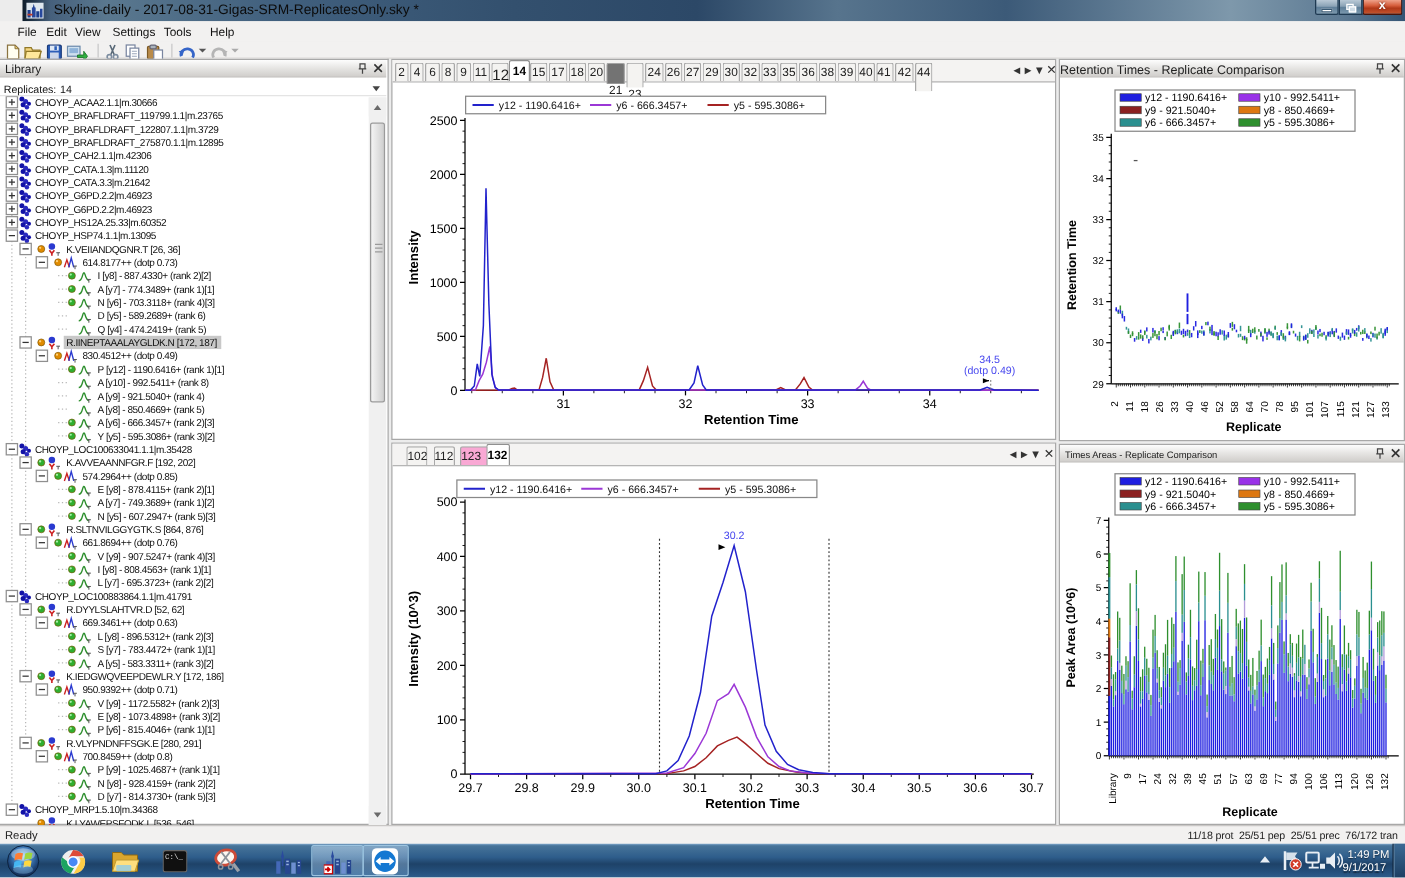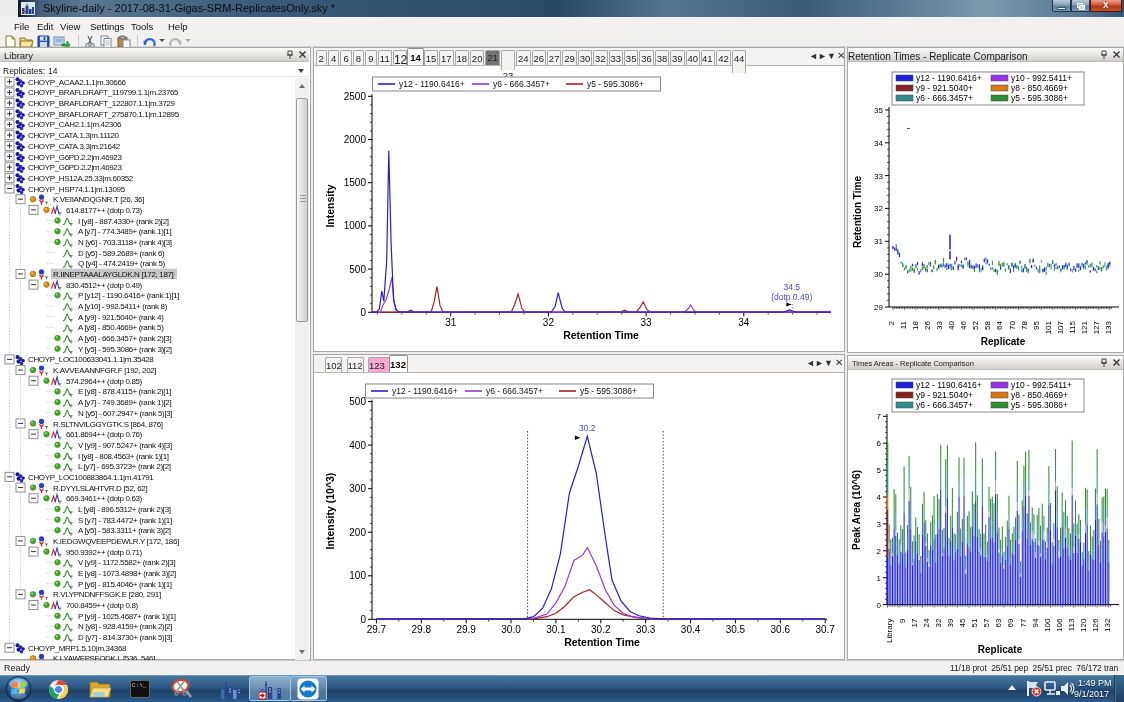--- a/index.html
+++ b/index.html
@@ -624,21 +624,21 @@
       <div class="abs" style="left:26.3px;top:2px;width:11.5px;height:15px;background:#f4f3f1;border:1px solid #a8a8a8;border-bottom:none;border-radius:2px 2px 0 0;text-align:center;font-size:9.5px;padding-top:1.5px;color:#222">6</div>
       <div class="abs" style="left:38.7px;top:2px;width:11.5px;height:15px;background:#f4f3f1;border:1px solid #a8a8a8;border-bottom:none;border-radius:2px 2px 0 0;text-align:center;font-size:9.5px;padding-top:1.5px;color:#222">8</div>
       <div class="abs" style="left:51.1px;top:2px;width:11.5px;height:15px;background:#f4f3f1;border:1px solid #a8a8a8;border-bottom:none;border-radius:2px 2px 0 0;text-align:center;font-size:9.5px;padding-top:1.5px;color:#222">9</div>
       <div class="abs" style="left:63.5px;top:2px;width:14.5px;height:15px;background:#f4f3f1;border:1px solid #a8a8a8;border-bottom:none;border-radius:2px 2px 0 0;text-align:center;font-size:9.5px;padding-top:1.5px;color:#222">11</div>
       <div class="abs" style="left:78.9px;top:2px;width:14.5px;height:15px;background:#f4f3f1;border:1px solid #a8a8a8;border-bottom:none;border-radius:2px 2px 0 0;text-align:center;font-size:12px;padding-top:1.5px;color:#222">12</div>
       <div class="abs" style="left:93.3px;top:0;width:16.5px;height:17px;background:#fff;border:1px solid #909090;border-bottom:none;border-radius:2px 2px 0 0;text-align:center;font-weight:bold;font-size:9.5px;padding-top:2.5px;z-index:3">14</div>
       <div class="abs" style="left:109.7px;top:2px;width:14.5px;height:15px;background:#f4f3f1;border:1px solid #a8a8a8;border-bottom:none;border-radius:2px 2px 0 0;text-align:center;font-size:9.5px;padding-top:1.5px;color:#222">15</div>
       <div class="abs" style="left:125.1px;top:2px;width:14.5px;height:15px;background:#f4f3f1;border:1px solid #a8a8a8;border-bottom:none;border-radius:2px 2px 0 0;text-align:center;font-size:9.5px;padding-top:1.5px;color:#222">17</div>
       <div class="abs" style="left:140.5px;top:2px;width:14.5px;height:15px;background:#f4f3f1;border:1px solid #a8a8a8;border-bottom:none;border-radius:2px 2px 0 0;text-align:center;font-size:9.5px;padding-top:1.5px;color:#222">18</div>
       <div class="abs" style="left:155.9px;top:2px;width:14.5px;height:15px;background:#f4f3f1;border:1px solid #a8a8a8;border-bottom:none;border-radius:2px 2px 0 0;text-align:center;font-size:9.5px;padding-top:1.5px;color:#222">20</div>
-      <div class="abs" style="left:171.3px;top:2px;width:14.5px;height:15px;background:#737373;border:1px solid #a8a8a8;border-bottom:none;border-radius:2px 2px 0 0;text-align:center;font-size:9.5px;padding-top:1px;color:#222">21</div>
+      <div class="abs" style="left:171.3px;top:2px;width:14.5px;height:15px;background:#737373;border:1px solid #a8a8a8;border-bottom:none;border-radius:2px 2px 0 0;text-align:center;font-size:9.5px;padding-top:16px;color:#222">21</div>
       <div class="abs" style="left:186.7px;top:2px;width:14.5px;height:15px;background:#f4f3f1;border:1px solid #a8a8a8;border-bottom:none;border-radius:2px 2px 0 0;text-align:center;font-size:9.5px;padding-top:19px;color:#222">23</div>
       <div class="abs" style="left:202.1px;top:2px;width:14.5px;height:15px;background:#f4f3f1;border:1px solid #a8a8a8;border-bottom:none;border-radius:2px 2px 0 0;text-align:center;font-size:9.5px;padding-top:1.5px;color:#222">24</div>
       <div class="abs" style="left:217.5px;top:2px;width:14.5px;height:15px;background:#f4f3f1;border:1px solid #a8a8a8;border-bottom:none;border-radius:2px 2px 0 0;text-align:center;font-size:9.5px;padding-top:1.5px;color:#222">26</div>
       <div class="abs" style="left:232.9px;top:2px;width:14.5px;height:15px;background:#f4f3f1;border:1px solid #a8a8a8;border-bottom:none;border-radius:2px 2px 0 0;text-align:center;font-size:9.5px;padding-top:1.5px;color:#222">27</div>
       <div class="abs" style="left:248.3px;top:2px;width:14.5px;height:15px;background:#f4f3f1;border:1px solid #a8a8a8;border-bottom:none;border-radius:2px 2px 0 0;text-align:center;font-size:9.5px;padding-top:1.5px;color:#222">29</div>
       <div class="abs" style="left:263.7px;top:2px;width:14.5px;height:15px;background:#f4f3f1;border:1px solid #a8a8a8;border-bottom:none;border-radius:2px 2px 0 0;text-align:center;font-size:9.5px;padding-top:1.5px;color:#222">30</div>
       <div class="abs" style="left:279.1px;top:2px;width:14.5px;height:15px;background:#f4f3f1;border:1px solid #a8a8a8;border-bottom:none;border-radius:2px 2px 0 0;text-align:center;font-size:9.5px;padding-top:1.5px;color:#222">32</div>
       <div class="abs" style="left:294.5px;top:2px;width:14.5px;height:15px;background:#f4f3f1;border:1px solid #a8a8a8;border-bottom:none;border-radius:2px 2px 0 0;text-align:center;font-size:9.5px;padding-top:1.5px;color:#222">33</div>
       <div class="abs" style="left:309.9px;top:2px;width:14.5px;height:15px;background:#f4f3f1;border:1px solid #a8a8a8;border-bottom:none;border-radius:2px 2px 0 0;text-align:center;font-size:9.5px;padding-top:1.5px;color:#222">35</div>
       <div class="abs" style="left:325.3px;top:2px;width:14.5px;height:15px;background:#f4f3f1;border:1px solid #a8a8a8;border-bottom:none;border-radius:2px 2px 0 0;text-align:center;font-size:9.5px;padding-top:1.5px;color:#222">36</div>

